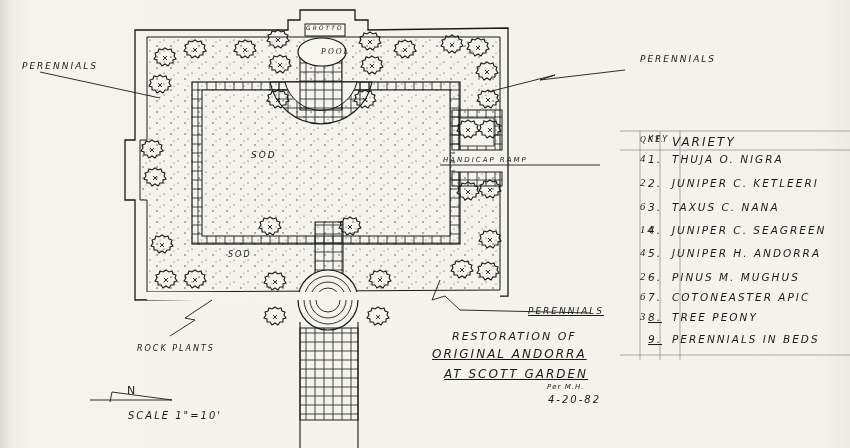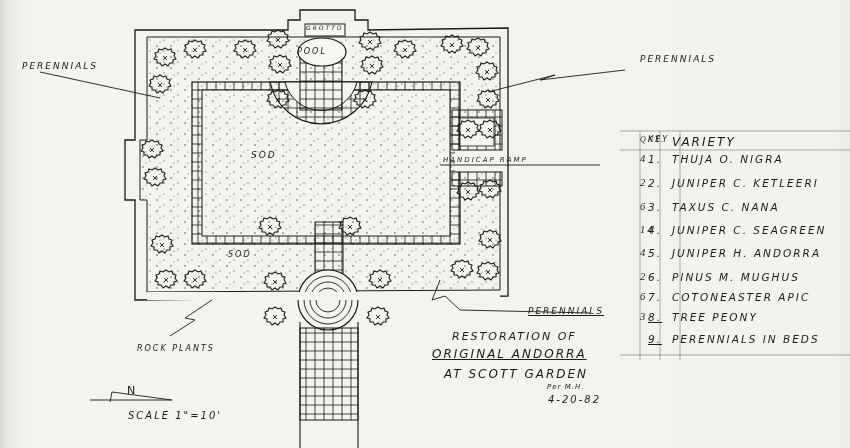--- a/index.html
+++ b/index.html
@@ -121,32 +121,32 @@
     <line x1="620" y1="131" x2="850" y2="131"></line>
     <line x1="640" y1="131" x2="640" y2="360"></line>
     <line x1="660" y1="131" x2="660" y2="360"></line>
     <line x1="680" y1="131" x2="680" y2="360"></line>
     <line x1="620" y1="150" x2="850" y2="150"></line>
     <line x1="620" y1="355" x2="850" y2="355"></line>
   </g>
 </svg>
 
 <div class="lbl" style="left:306px;top:24px;font-size:6px;">GROTTO</div>
-<div class="lbl" style="left:297px;top:47px;font-size:8px;">POOL</div>
+<div class="lbl" style="left:321px;top:47px;font-size:8px;font-family:Liberation Serif, serif;">POOL</div>
 <div class="lbl" style="left:251px;top:150px;font-size:9px;">SOD</div>
 <div class="lbl" style="left:228px;top:250px;font-size:8px;">SOD</div>
 <div class="lbl" style="left:443px;top:156px;font-size:7px;">HANDICAP RAMP</div>
 <div class="lbl" style="left:22px;top:61px;font-size:9px;">PERENNIALS</div>
 <div class="lbl" style="left:640px;top:54px;font-size:9px;">PERENNIALS</div>
 <div class="lbl" style="left:528px;top:306px;font-size:9px;text-decoration:underline;">PERENNIALS</div>
 <div class="lbl" style="left:137px;top:344px;font-size:8px;">ROCK PLANTS</div>
 
 <div class="lbl" style="left:452px;top:330px;font-size:11px;">RESTORATION OF</div>
 <div class="lbl" style="left:432px;top:347px;font-size:12px;text-decoration:underline;">ORIGINAL ANDORRA</div>
-<div class="lbl" style="left:444px;top:367px;font-size:12px;">AT SCOTT GARDEN</div>
+<div class="lbl" style="left:444px;top:367px;font-size:12px;text-decoration:underline;">AT SCOTT GARDEN</div>
 <div class="lbl" style="left:535px;top:383px;font-size:7px;letter-spacing:1px;padding-left:12px;">Per M.H.</div>
 <div class="lbl" style="left:548px;top:394px;font-size:10px;">4-20-82</div>
 
 <div class="lbl" style="left:127px;top:384px;font-size:11px;font-style:normal;">N</div>
 <div class="lbl" style="left:128px;top:410px;font-size:10px;">SCALE 1"=10'</div>
 
 <div class="tbl">
   <div class="row" style="top:4px;font-size:8px;">
     <span class="k">KEY</span>
     <span class="q">QNT.</span>

